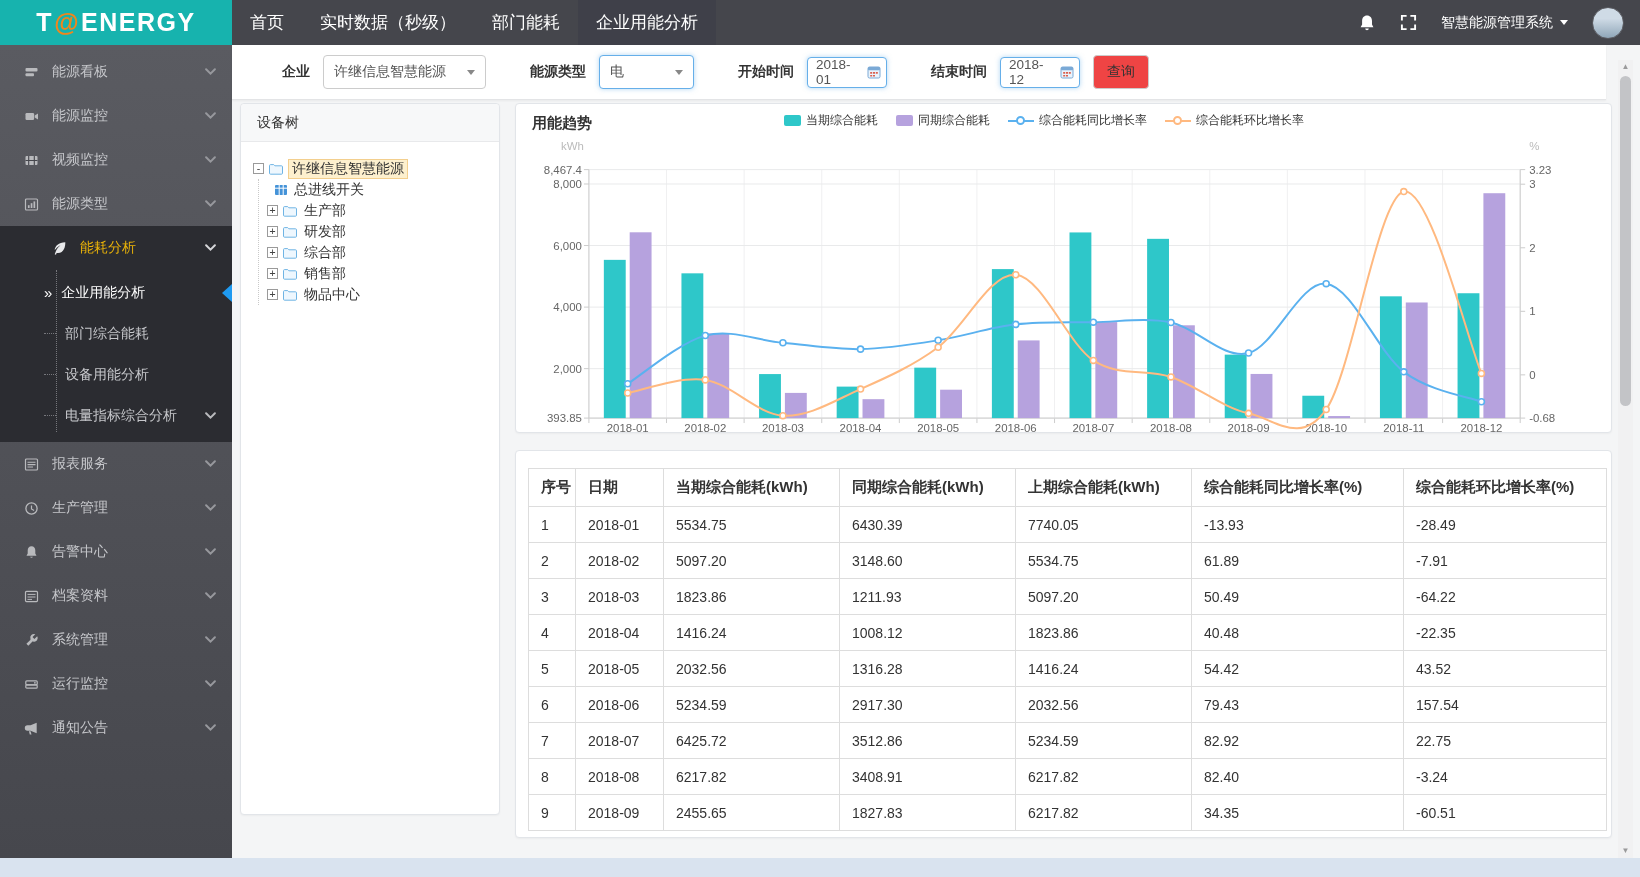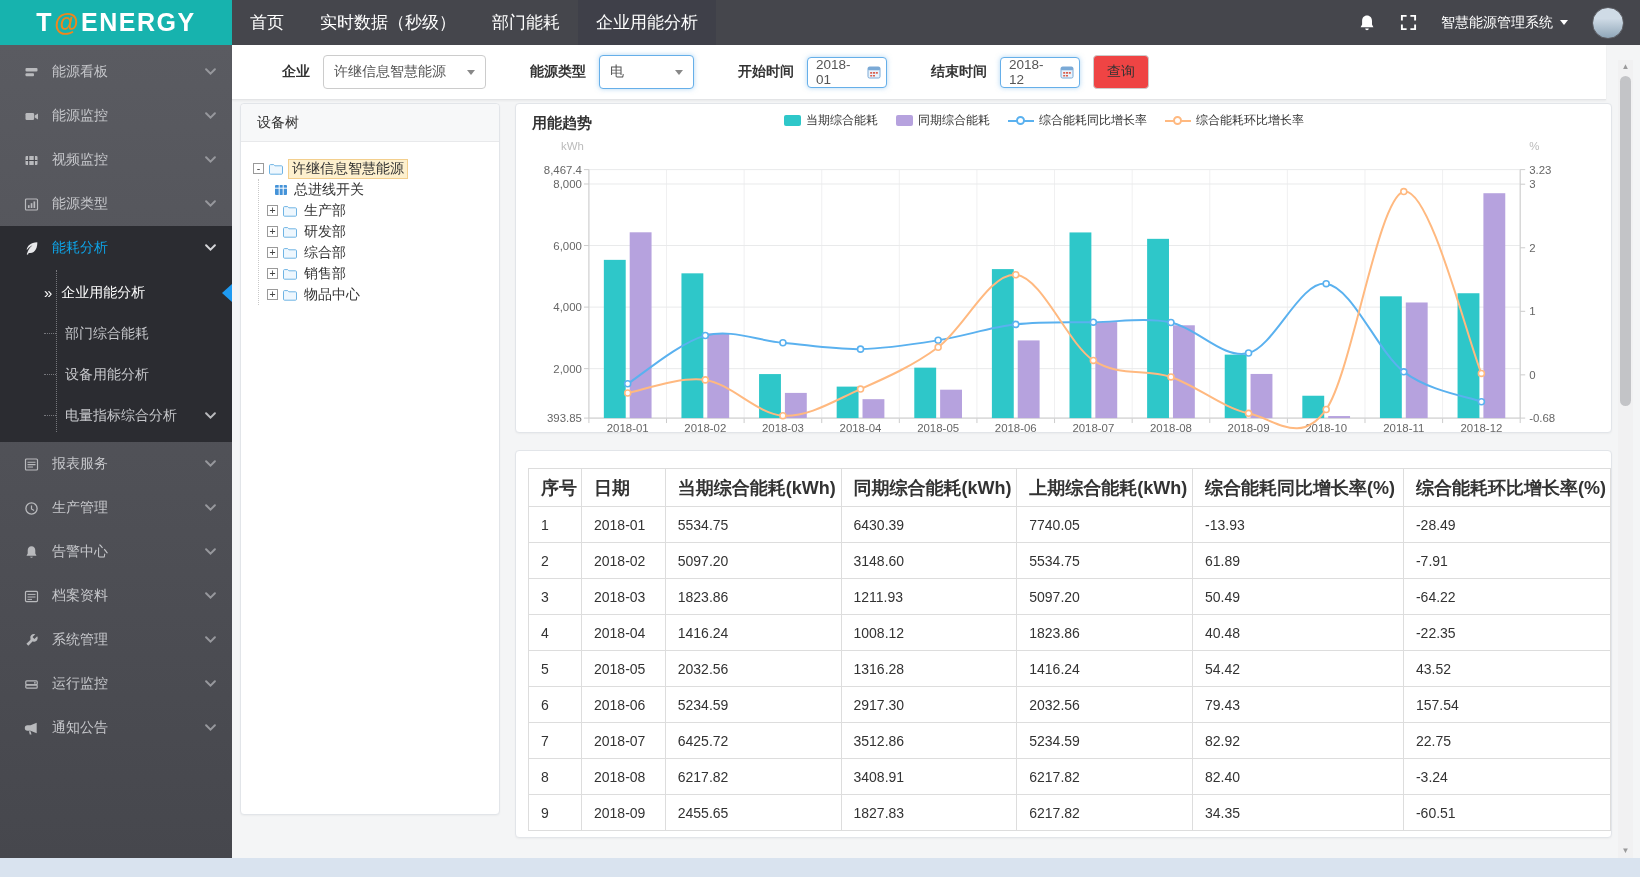--- a/index.html
+++ b/index.html
@@ -17,21 +17,21 @@
   .hicon{display:flex;align-items:center;}
   .sysname{font-size:14px;display:flex;align-items:center;gap:7px;cursor:pointer;}
   .caret-down{width:0;height:0;border-left:4px solid transparent;border-right:4px solid transparent;border-top:5px solid #fff;}
   .avatar{width:30px;height:30px;border-radius:50%;background:linear-gradient(#cfdbe6 35%,#8fa6b8);border:1px solid #5a5b61;}
   
   .sidebar{position:absolute;top:45px;left:0;width:232px;bottom:19px;background:linear-gradient(#5a5b61,#46474d);overflow:hidden;}
   .side-item{height:44px;display:flex;align-items:center;padding:0 16px 0 24px;color:#c6c7cb;font-size:14px;gap:13px;cursor:pointer;justify-content:space-between;}
   .side-item .lbl{flex:1;}
   .chev{color:#97989d;display:flex;}
   .side-group{background:#2b2c31;}
-  .side-group > .side-item{color:#0ea5e9;}
+  .side-group > .side-item{color:#eab308;margin-left:28px;}
   .submenu{position:relative;padding:2px 0 6px 0;}
   .guide{position:absolute;left:56px;top:0;bottom:10px;border-left:1px dotted #76777c;}
   .sub-item{height:41px;display:flex;align-items:center;padding:0 16px 0 44px;color:#c6c7cb;font-size:14px;position:relative;cursor:pointer;gap:9px;}
   .sub-item .stub{width:12px;border-top:1px dotted #76777c;flex:none;}
   .sub-item .mark{color:#fff;font-size:15px;line-height:1;}
   .sub-item.active{color:#fff;}
   .sub-item .slbl{flex:1;}
   .blue-tri{position:absolute;right:0;top:50%;margin-top:-9px;width:0;height:0;
             border-top:9px solid transparent;border-bottom:9px solid transparent;border-right:10px solid #1f9af0;}
   
@@ -69,21 +69,21 @@
   .leg-item{display:flex;align-items:center;gap:5px;font-size:12px;color:#333;cursor:pointer;}
   .leg-bar{width:17px;height:11px;border-radius:2px;}
   .leg-line{position:relative;width:26px;height:10px;}
   .leg-line .ln{position:absolute;top:4px;left:0;right:0;height:2px;}
   .leg-line .cir{position:absolute;left:8px;top:0;width:9px;height:9px;border-radius:50%;background:#fff;border:2px solid;box-sizing:border-box;}
   .chart-svg{position:absolute;left:0;top:0;}
   
   .table-card{left:283px;top:405px;width:1097px;height:388px;overflow:hidden;}
   table.dt{border-collapse:collapse;margin:17px 0 0 12px;font-size:14px;color:#333;table-layout:fixed;}
   .dt th,.dt td{border:1px solid #ddd;height:35px;padding:0 4px 0 12px;text-align:left;overflow:hidden;white-space:nowrap;}
-  .dt th{font-weight:bold;font-size:18px;height:37px;color:#333;background:#fff;}
+  .dt th{font-weight:bold;font-size:15px;height:37px;color:#333;background:#fff;}
   
   .vscroll{position:absolute;right:7px;top:15px;width:15px;height:798px;background:#f1f1f2;}
   .varrow{position:absolute;left:0;width:15px;height:14px;color:#9a9a9b;font-size:8px;line-height:14px;text-align:center;cursor:pointer;}
   .varrow.up{top:0;}
   .varrow.down{bottom:0;}
   .vthumb{position:absolute;left:2px;width:11px;border-radius:6px;background:#c3c4c7;top:16px;height:330px;cursor:pointer;}
   .hstrip{position:absolute;left:0;bottom:0;width:1640px;height:19px;background:#d9e3ef;z-index:10;}
 </style>
 </head>
 <body>

